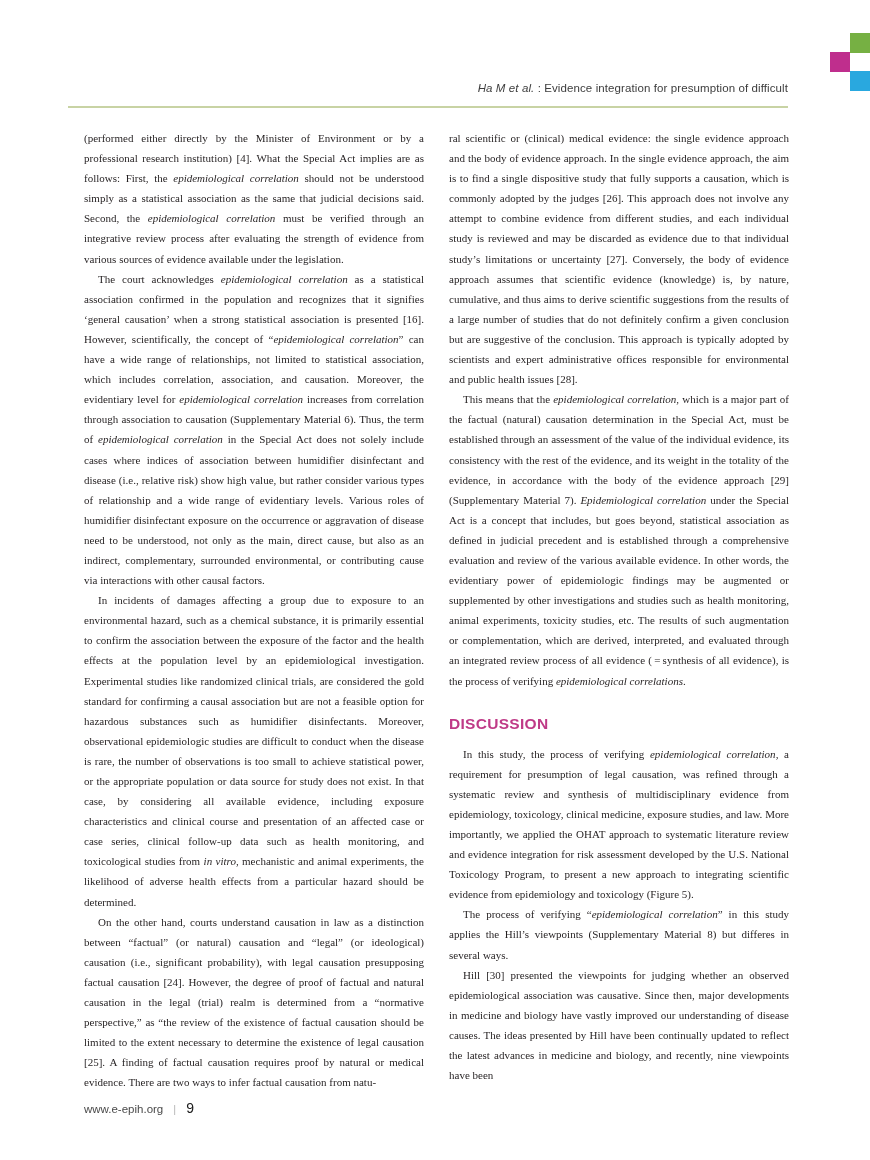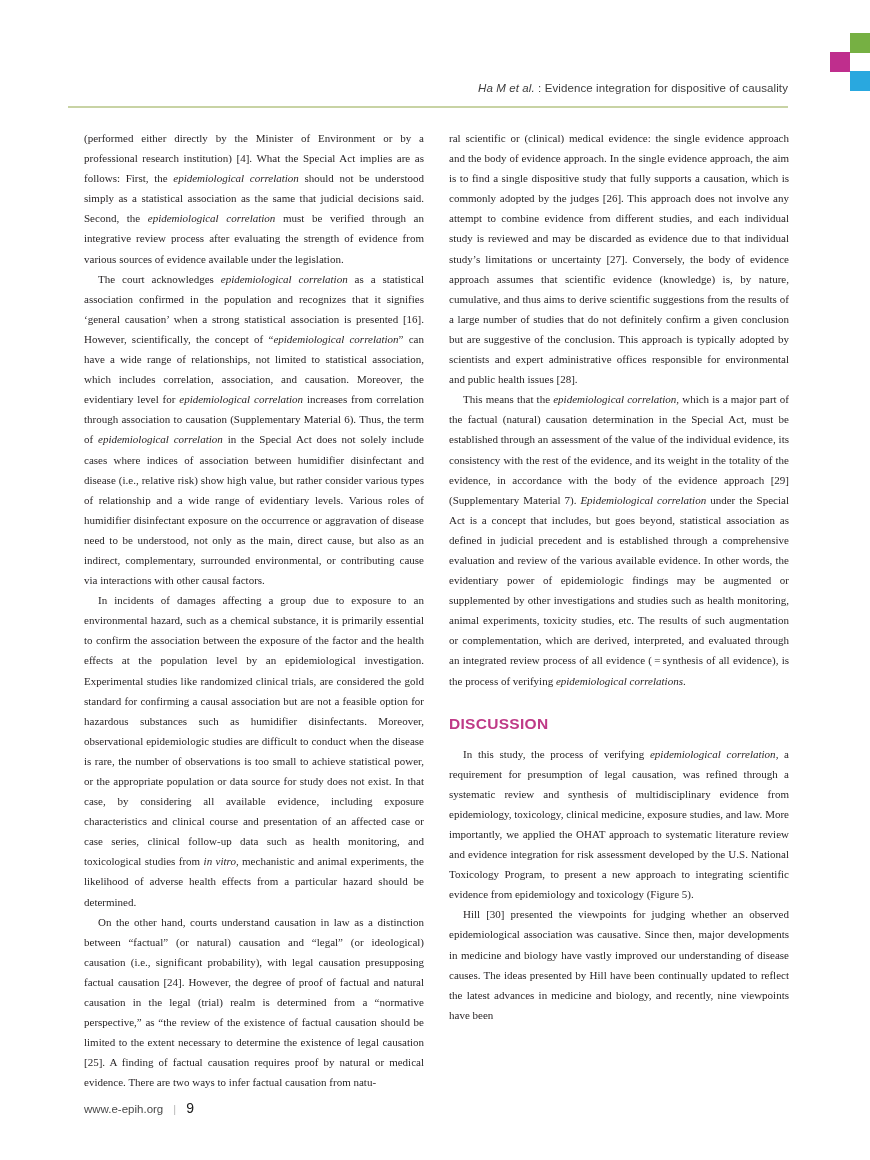--- a/index.html
+++ b/index.html
@@ -75,35 +75,36 @@
   .footer .page-number { font-size: 14px; color: #1a1a1a; }
 </style>
 </head>
 <body>
 
 <div class="sq sq-green" style="background: rgb(118, 176, 67);"></div>
 <div class="sq sq-magenta" style="background: rgb(191, 46, 141);"></div>
 <div class="sq sq-blue" style="background: rgb(41, 168, 223);"></div>
 
 <div class="running-head">
-  <span class="authors">Ha M et al.</span><span> : Evidence integration for dispositive of causality</span>
+  <span class="authors">Ha M et al.</span><span> : Evidence integration for presumption of difficult</span>
 </div>
 <div class="header-rule" style="background: rgb(200, 211, 164);"></div>
 
 <div class="columns">
   <div class="column">
       <p class="para"><span>(performed either directly by the Minister of Environment or by a professional research institution) [4]. What the Special Act implies are as follows: First, the </span><em>epidemiological correlation</em><span> should not be understood simply as a statistical association as the same that judicial decisions said. Second, the </span><em>epidemiological correlation</em><span> must be verified through an integrative review process after evaluating the strength of evidence from various sources of evidence available under the legislation.</span></p>
       <p class="para indent"><span>The court acknowledges </span><em>epidemiological correlation</em><span> as a statistical association confirmed in the population and recognizes that it signifies ‘general causation’ when a strong statistical association is presented [16]. However, scientifically, the concept of “</span><em>epidemiological correlation</em><span>” can have a wide range of relationships, not limited to statistical association, which includes correlation, association, and causation. Moreover, the evidentiary level for </span><em>epidemiological correlation</em><span> increases from correlation through association to causation (Supplementary Material 6). Thus, the term of </span><em>epidemiological correlation</em><span> in the Special Act does not solely include cases where indices of association between humidifier disinfectant and disease (i.e., relative risk) show high value, but rather consider various types of relationship and a wide range of evidentiary levels. Various roles of humidifier disinfectant exposure on the occurrence or aggravation of disease need to be understood, not only as the main, direct cause, but also as an indirect, complementary, surrounded environmental, or contributing cause via interactions with other causal factors.</span></p>
       <p class="para indent"><span>In incidents of damages affecting a group due to exposure to an environmental hazard, such as a chemical substance, it is primarily essential to confirm the association between the exposure of the factor and the health effects at the population level by an epidemiological investigation. Experimental studies like randomized clinical trials, are considered the gold standard for confirming a causal association but are not a feasible option for hazardous substances such as humidifier disinfectants. Moreover, observational epidemiologic studies are difficult to conduct when the disease is rare, the number of observations is too small to achieve statistical power, or the appropriate population or data source for study does not exist. In that case, by considering all available evidence, including exposure characteristics and clinical course and presentation of an affected case or case series, clinical follow-up data such as health monitoring, and toxicological studies from </span><em>in vitro</em><span>, mechanistic and animal experiments, the likelihood of adverse health effects from a particular hazard should be determined.</span></p>
       <p class="para indent"><span>On the other hand, courts understand causation in law as a distinction between “factual” (or natural) causation and “legal” (or ideological) causation (i.e., significant probability), with legal causation presupposing factual causation [24]. However, the degree of proof of factual and natural causation in the legal (trial) realm is determined from a “normative perspective,” as “the review of the existence of factual causation should be limited to the extent necessary to determine the existence of legal causation [25]. A finding of factual causation requires proof by natural or medical evidence. There are two ways to infer factual causation from natu-</span></p>
     </div>
   <div class="column">
       <p class="para"><span>ral scientific or (clinical) medical evidence: the single evidence approach and the body of evidence approach. In the single evidence approach, the aim is to find a single dispositive study that fully supports a causation, which is commonly adopted by the judges [26]. This approach does not involve any attempt to combine evidence from different studies, and each individual study is reviewed and may be discarded as evidence due to that individual study’s limitations or uncertainty [27]. Conversely, the body of evidence approach assumes that scientific evidence (knowledge) is, by nature, cumulative, and thus aims to derive scientific suggestions from the results of a large number of studies that do not definitely confirm a given conclusion but are suggestive of the conclusion. This approach is typically adopted by scientists and expert administrative offices responsible for environmental and public health issues [28].</span></p>
       <p class="para indent"><span>This means that the </span><em>epidemiological correlation</em><span>, which is a major part of the factual (natural) causation determination in the Special Act, must be established through an assessment of the value of the individual evidence, its consistency with the rest of the evidence, and its weight in the totality of the evidence, in accordance with the body of the evidence approach [29] (Supplementary Material 7). </span><em>Epidemiological correlation</em><span> under the Special Act is a concept that includes, but goes beyond, statistical association as defined in judicial precedent and is established through a comprehensive evaluation and review of the various available evidence. In other words, the evidentiary power of epidemiologic findings may be augmented or supplemented by other investigations and studies such as health monitoring, animal experiments, toxicity studies, etc. The results of such augmentation or complementation, which are derived, interpreted, and evaluated through an integrated review process of all evidence ( = synthesis of all evidence), is the process of verifying </span><em>epidemiological correlations</em><span>.</span></p>
       <h2 class="section-heading" style="color: rgb(191, 58, 135); margin-top: 24px;">DISCUSSION</h2>
       <p class="para indent"><span>In this study, the process of verifying </span><em>epidemiological correlation</em><span>, a requirement for presumption of legal causation, was refined through a systematic review and synthesis of multidisciplinary evidence from epidemiology, toxicology, clinical medicine, exposure studies, and law. More importantly, we applied the OHAT approach to systematic literature review and evidence integration for risk assessment developed by the U.S. National Toxicology Program, to present a new approach to integrating scientific evidence from epidemiology and toxicology (Figure 5).</span></p>
+      <p class="para indent"><span>The process of verifying “</span><em>epidemiological correlation</em><span>” in this study applies the Hill’s viewpoints (Supplementary Material 8) but differes in several ways.</span></p>
       <p class="para indent"><span>Hill [30] presented the viewpoints for judging whether an observed epidemiological association was causative. Since then, major developments in medicine and biology have vastly improved our understanding of disease causes. The ideas presented by Hill have been continually updated to reflect the latest advances in medicine and biology, and recently, nine viewpoints have been</span></p>
     </div>
 </div>
 
 <div class="footer">
   <span class="url">www.e-epih.org</span><span class="divider">|</span><span class="page-number">9</span>
 </div>
 
 </body></html>

